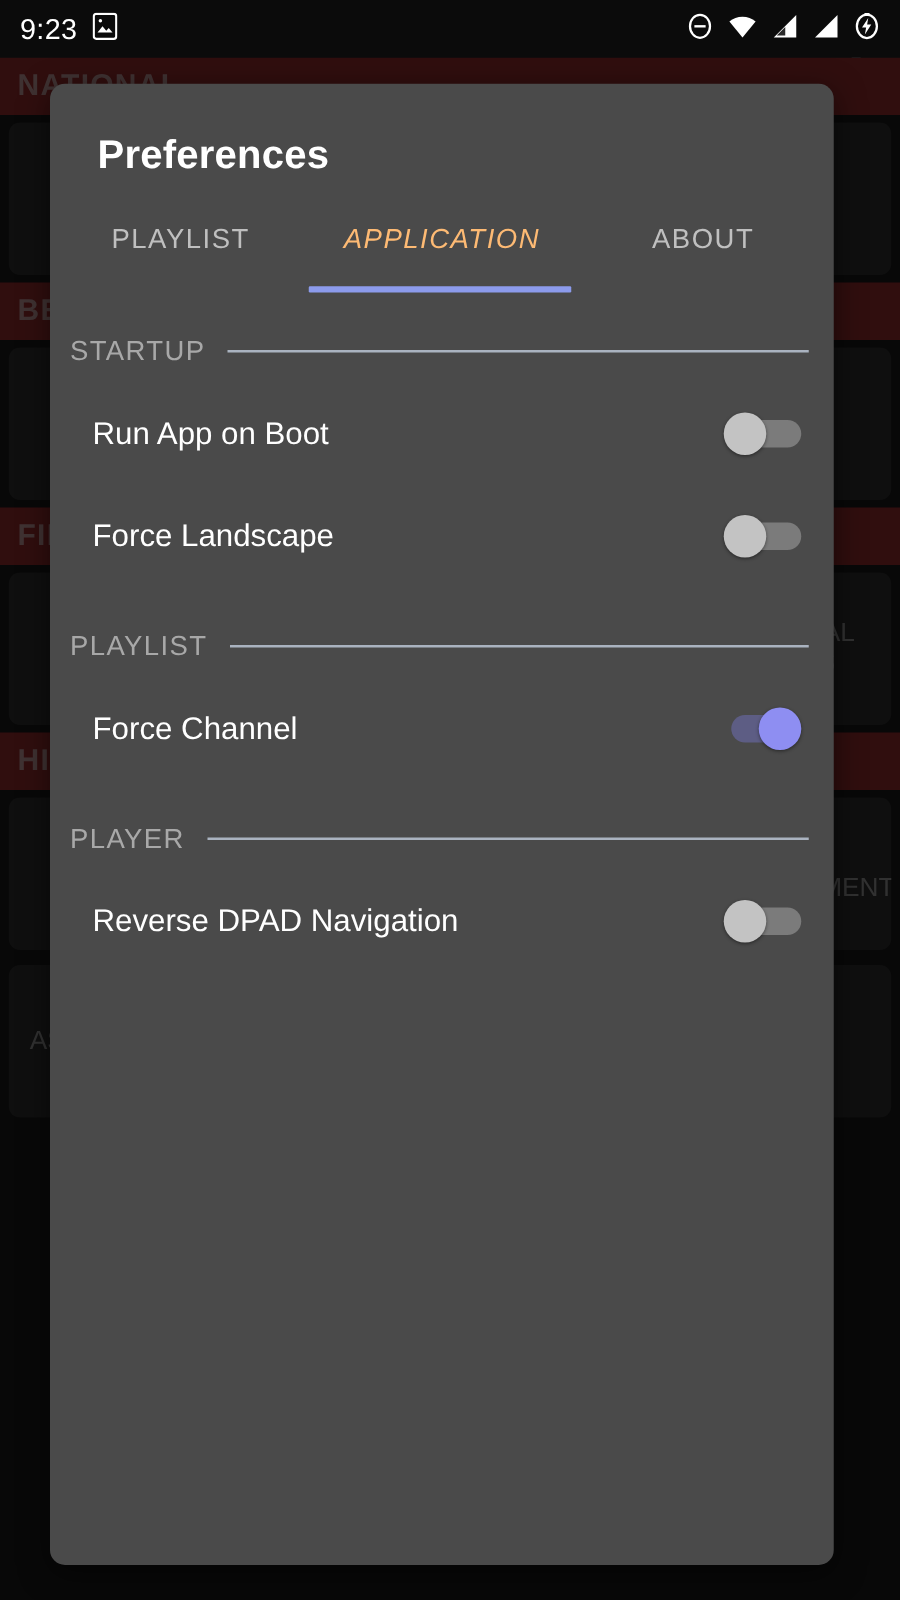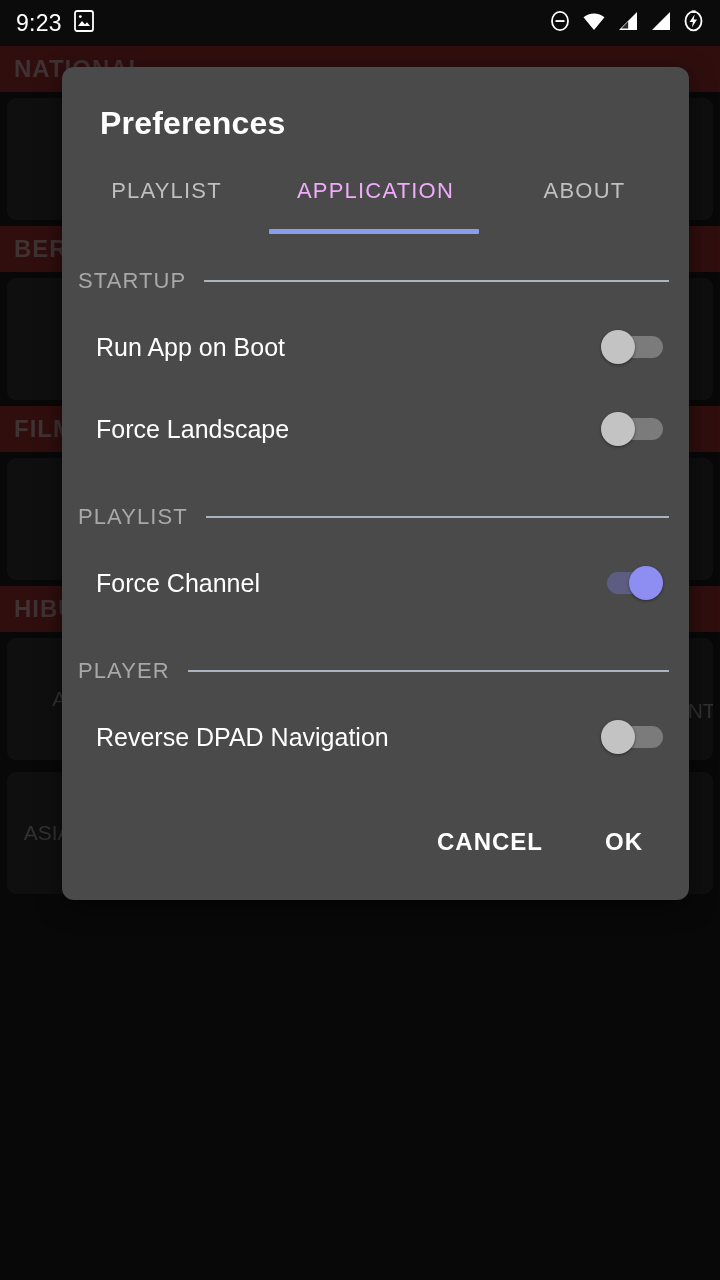--- a/index.html
+++ b/index.html
@@ -94,24 +94,24 @@
     position: absolute;
     top: 46px; left: 0;
     width: 720px; height: 1234px;
     background: rgba(0,0,0,0.55);
     z-index: 10;
   }
 
   
   #dialog {
     position: absolute;
-    left: 62px;
+    left: 40px;
     top: 67px;
     width: 627px;
-    height: 833px;
+    height: 1185px;
     background: #4a4a4a;
     border-radius: 12px;
     z-index: 20;
     box-shadow: 0 6px 24px rgba(0,0,0,0.5);
     overflow: hidden;
     display: flex;
     flex-direction: column;
   }
 
   .dlg-title {
@@ -131,21 +131,21 @@
   }
   .tab {
     flex: 1;
     text-align: center;
     font-size: 22px;
     letter-spacing: 1.2px;
     color: #bfbfbf;
     padding-top: 10px;
     user-select: none;
   }
-  .tab.active { color: #f0abfc; }
+  .tab.active { color: #fdba74; font-style: italic; }
   .tab-indicator {
     position: absolute;
     left: 207px;
     bottom: 0;
     width: 210px;
     height: 5px;
     background: #8c9bec;
     border-radius: 1px;
   }
 
@@ -381,20 +381,16 @@
         </div>
         <div class="pref-row">
           <span class="pref-label">Reverse DPAD Navigation</span>
           <span class="switch">
             <span class="track"></span>
             <span class="thumb"></span>
           </span>
         </div>
       </div>
 
-    <div class="dlg-footer">
-      <button class="dlg-btn">CANCEL</button>
-      <button class="dlg-btn">OK</button>
-    </div>
 
   </div>
 
 </div>
 
 </body></html>

